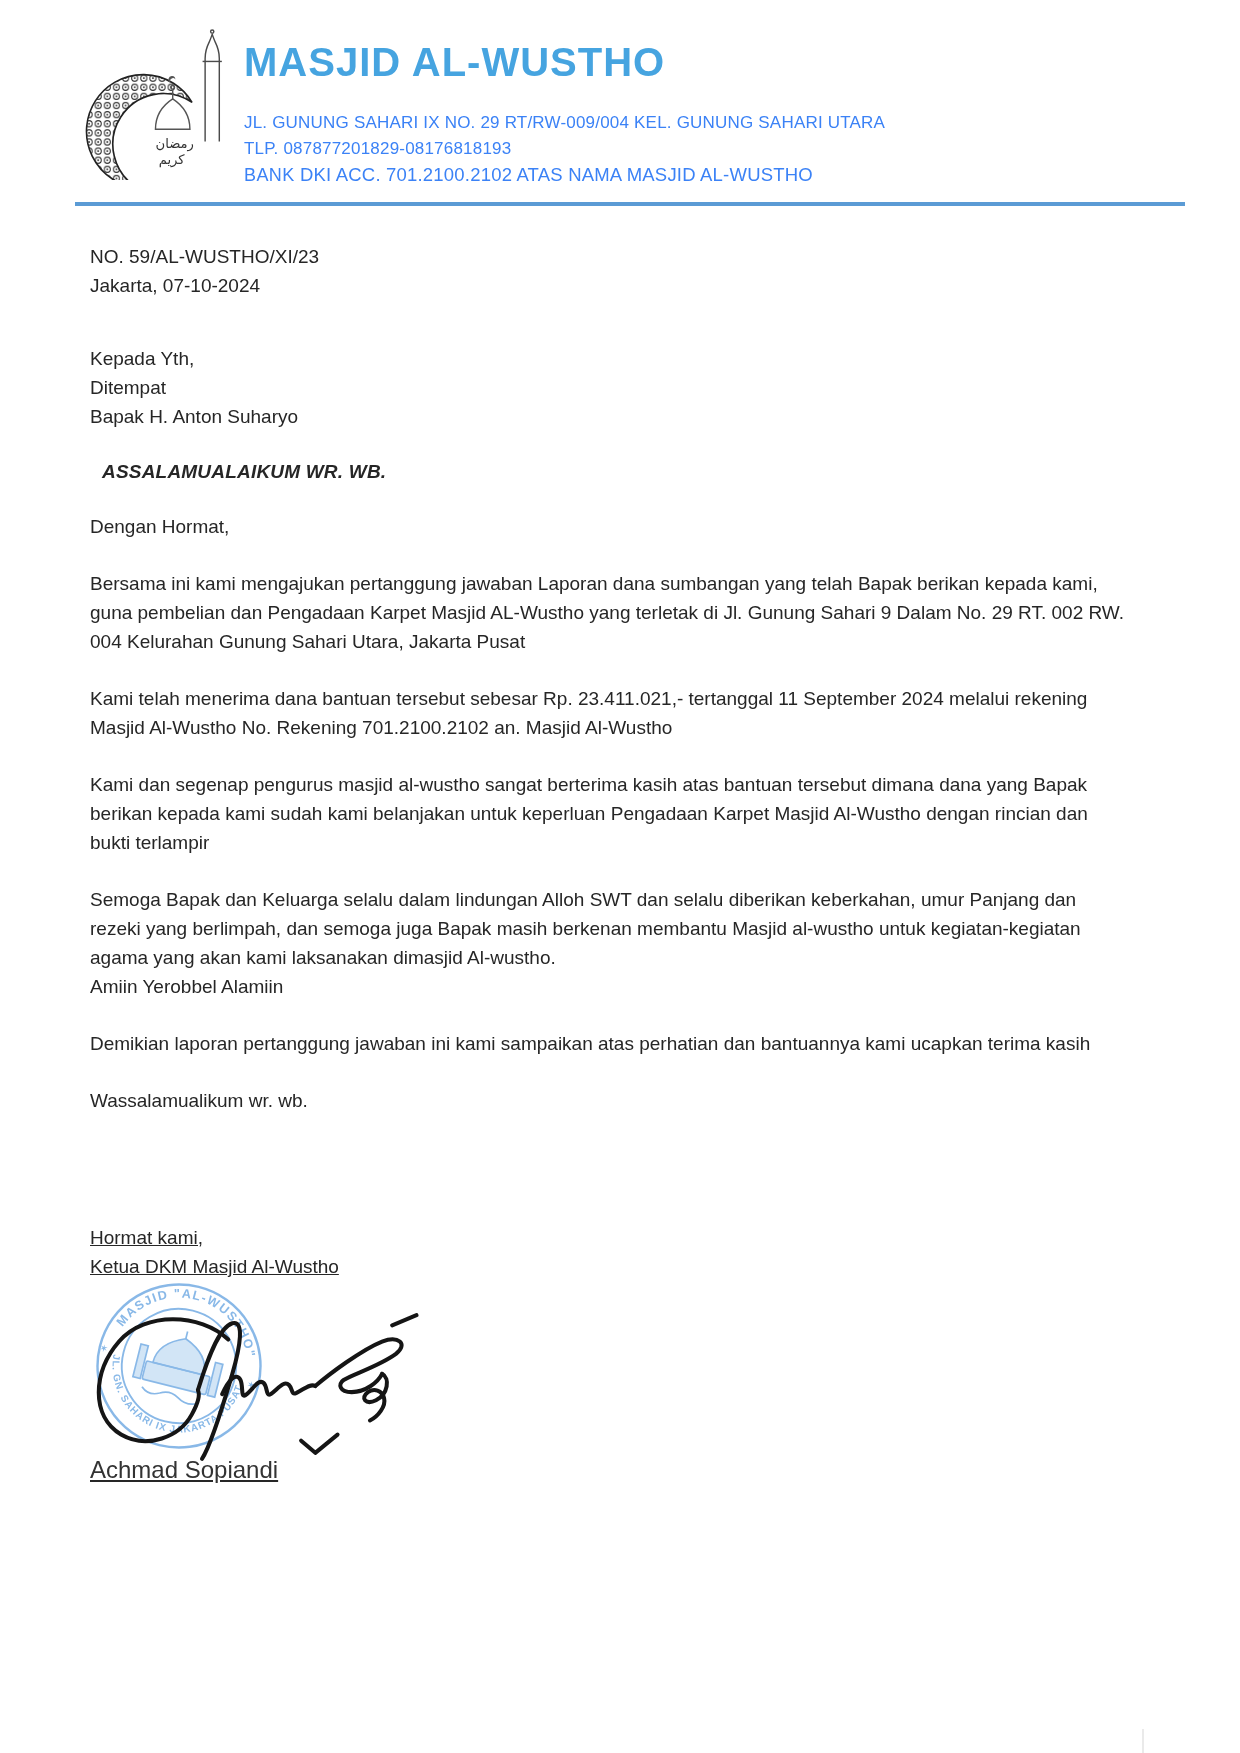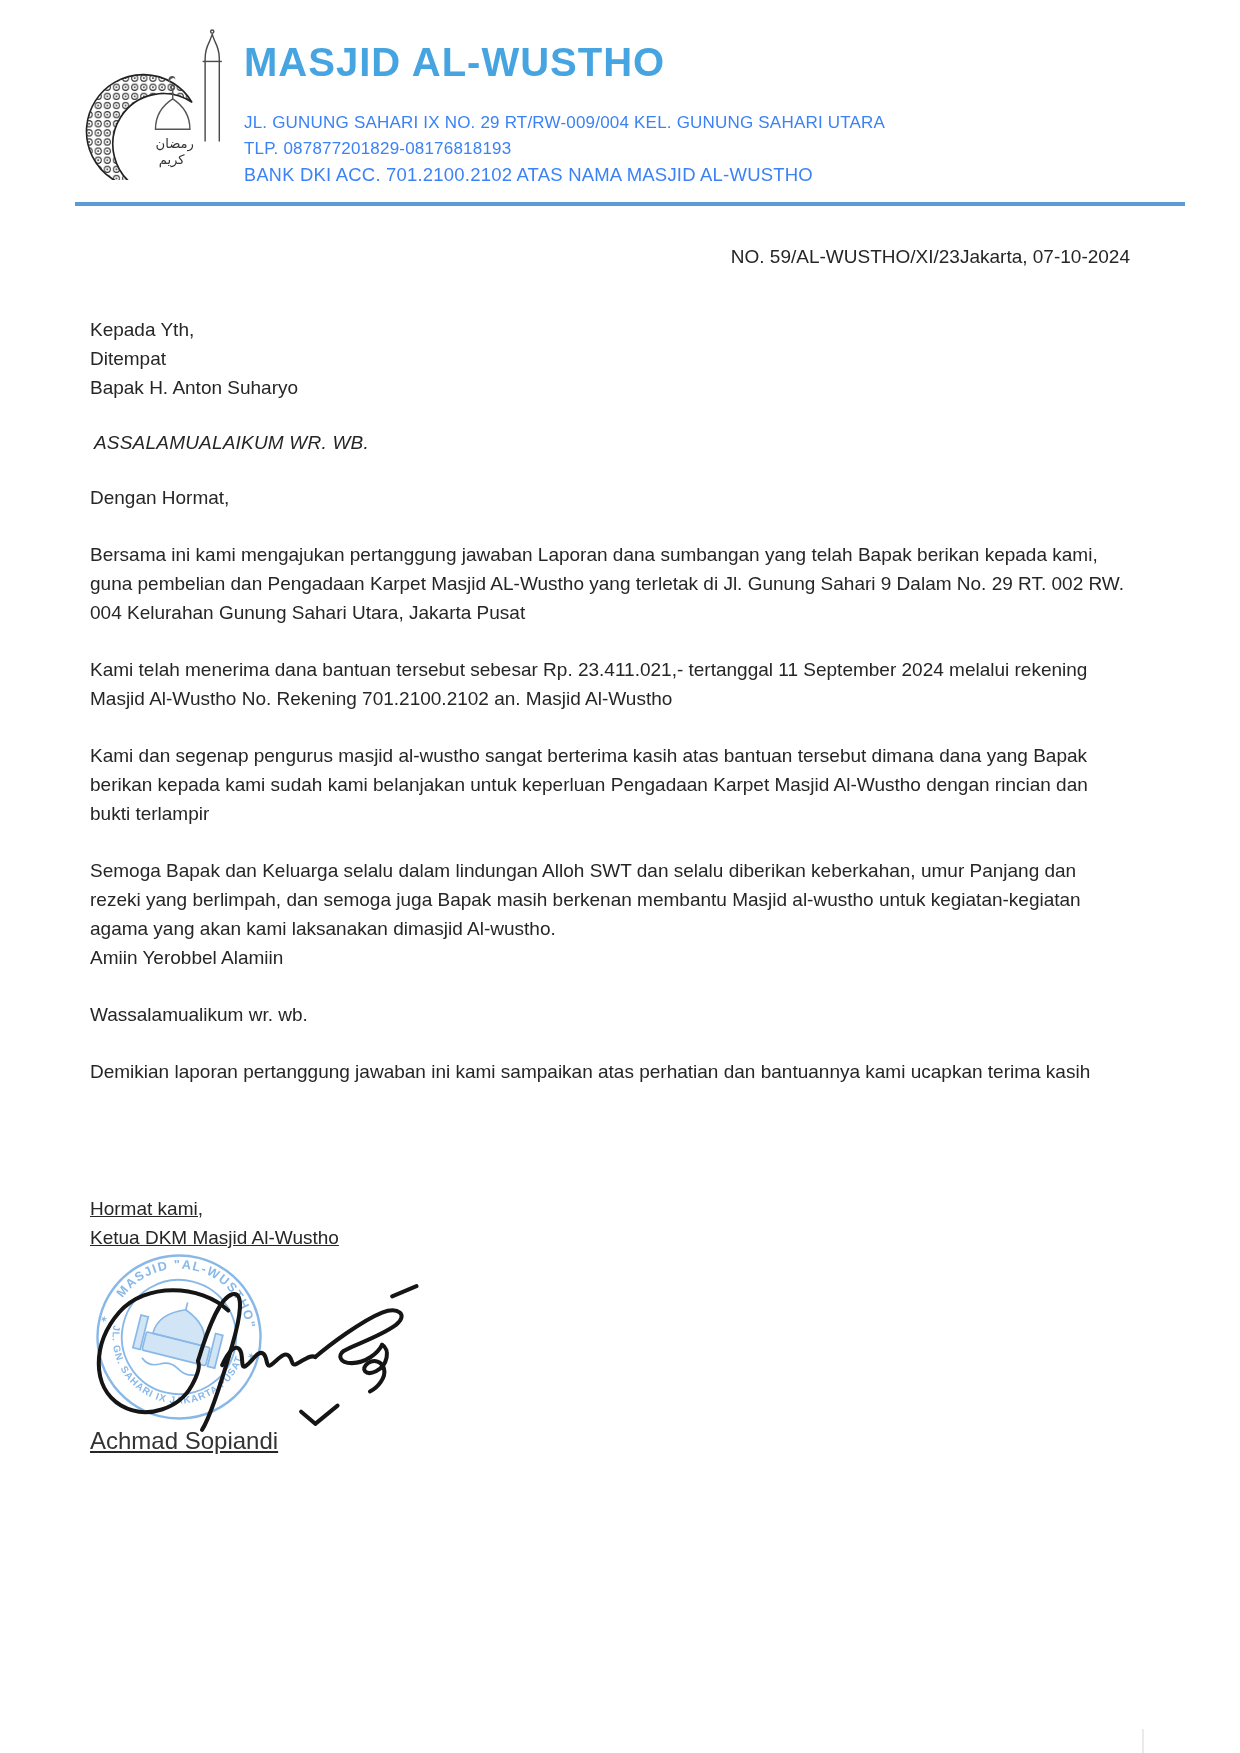--- a/index.html
+++ b/index.html
@@ -11,23 +11,23 @@
   .letterhead { display:flex; padding:28px 0 0 84px; }
   .logo { width:148px; height:152px; flex:none; }
   .head-text { margin-left:12px; padding-top:6px; }
   .org-name { margin:0; font-size:40px; font-weight:700; letter-spacing:1px; color:#46a4e0; line-height:56px; }
   .addr { margin-top:20px; font-size:17px; line-height:26px; color:#3b82f6; letter-spacing:.2px; }
   .addr .bank-line { font-size:18.5px; }
   .addr .bank-small { font-size:18px; letter-spacing:.4px; }
   .rule { height:4px; background:#5b9bd5; margin:14px 55px 0 75px; }
   
   .content { margin:36px 110px 0 90px; font-size:19px; line-height:29px; }
-  .meta-row { display:flex; justify-content:flex-end; }
+  .meta-row { display:flex; justify-content:flex-start;flex-direction:column; }
   .recipient { margin-top:44px; }
-  .islamic { margin:26px 0 0 4px; font-style:italic; letter-spacing:.2px; }
+  .islamic { margin:26px 0 0 12px; font-style:italic; letter-spacing:.2px;font-weight:bold; }
   .greeting { margin:26px 0 0 0; }
   p.para { margin:28px 0 0 0; }
   p.tight { margin:0; }
   .closing { margin-top:108px;text-decoration:underline; }
   .sig-area { position:relative; height:176px; margin-top:-2px; }
   .stamp { position:absolute; left:0px; top:-2px; opacity:.92; }
   .signature { position:absolute; left:-16px; top:18px; }
   .signer-name { font-size:24px; color:#333; margin-top:0; }
   .scan-mark { position:absolute; right:96px; bottom:0; width:2px; height:24px; background:#eaeaea; }
 </style>
@@ -92,22 +92,22 @@
 
     <p class="islamic">ASSALAMUALAIKUM WR. WB.</p>
 
     <p class="greeting">Dengan Hormat,</p>
 
     <p class="para">Bersama ini kami mengajukan pertanggung jawaban Laporan dana sumbangan yang telah Bapak berikan kepada kami, guna pembelian dan Pengadaan Karpet Masjid AL-Wustho yang terletak di Jl. Gunung Sahari 9 Dalam No. 29 RT. 002 RW. 004 Kelurahan Gunung Sahari Utara, Jakarta Pusat</p>
     <p class="para">Kami telah menerima dana bantuan tersebut sebesar Rp. 23.411.021,- tertanggal 11 September 2024 melalui rekening Masjid Al-Wustho No. Rekening 701.2100.2102 an. Masjid Al-Wustho</p>
     <p class="para">Kami dan segenap pengurus masjid al-wustho sangat berterima kasih atas bantuan tersebut dimana dana yang Bapak berikan kepada kami sudah kami belanjakan untuk keperluan Pengadaan Karpet Masjid Al-Wustho dengan rincian dan bukti terlampir</p>
     <p class="para">Semoga Bapak dan Keluarga selalu dalam lindungan Alloh SWT dan selalu diberikan keberkahan, umur Panjang dan rezeki yang berlimpah, dan semoga juga Bapak masih berkenan membantu Masjid al-wustho untuk kegiatan-kegiatan agama yang akan kami laksanakan dimasjid Al-wustho.</p>
     <p class="tight">Amiin Yerobbel Alamiin</p>
+    <p class="para">Demikian laporan pertanggung jawaban ini kami sampaikan atas perhatian dan bantuannya kami ucapkan terima kasih</p>
     <p class="para">Wassalamualikum wr. wb.</p>
-    <p class="para">Demikian laporan pertanggung jawaban ini kami sampaikan atas perhatian dan bantuannya kami ucapkan terima kasih</p>
 
     <div class="closing">
       <div>Hormat kami,</div>
       <div>Ketua DKM Masjid Al-Wustho</div>
 
       <div class="sig-area">
 
         <div class="stamp">
           <svg width="178" height="178" viewBox="0 0 190 190" xmlns="http://www.w3.org/2000/svg">
             <g transform="rotate(14 95 95)" fill="none" stroke="#7fb3e6">

